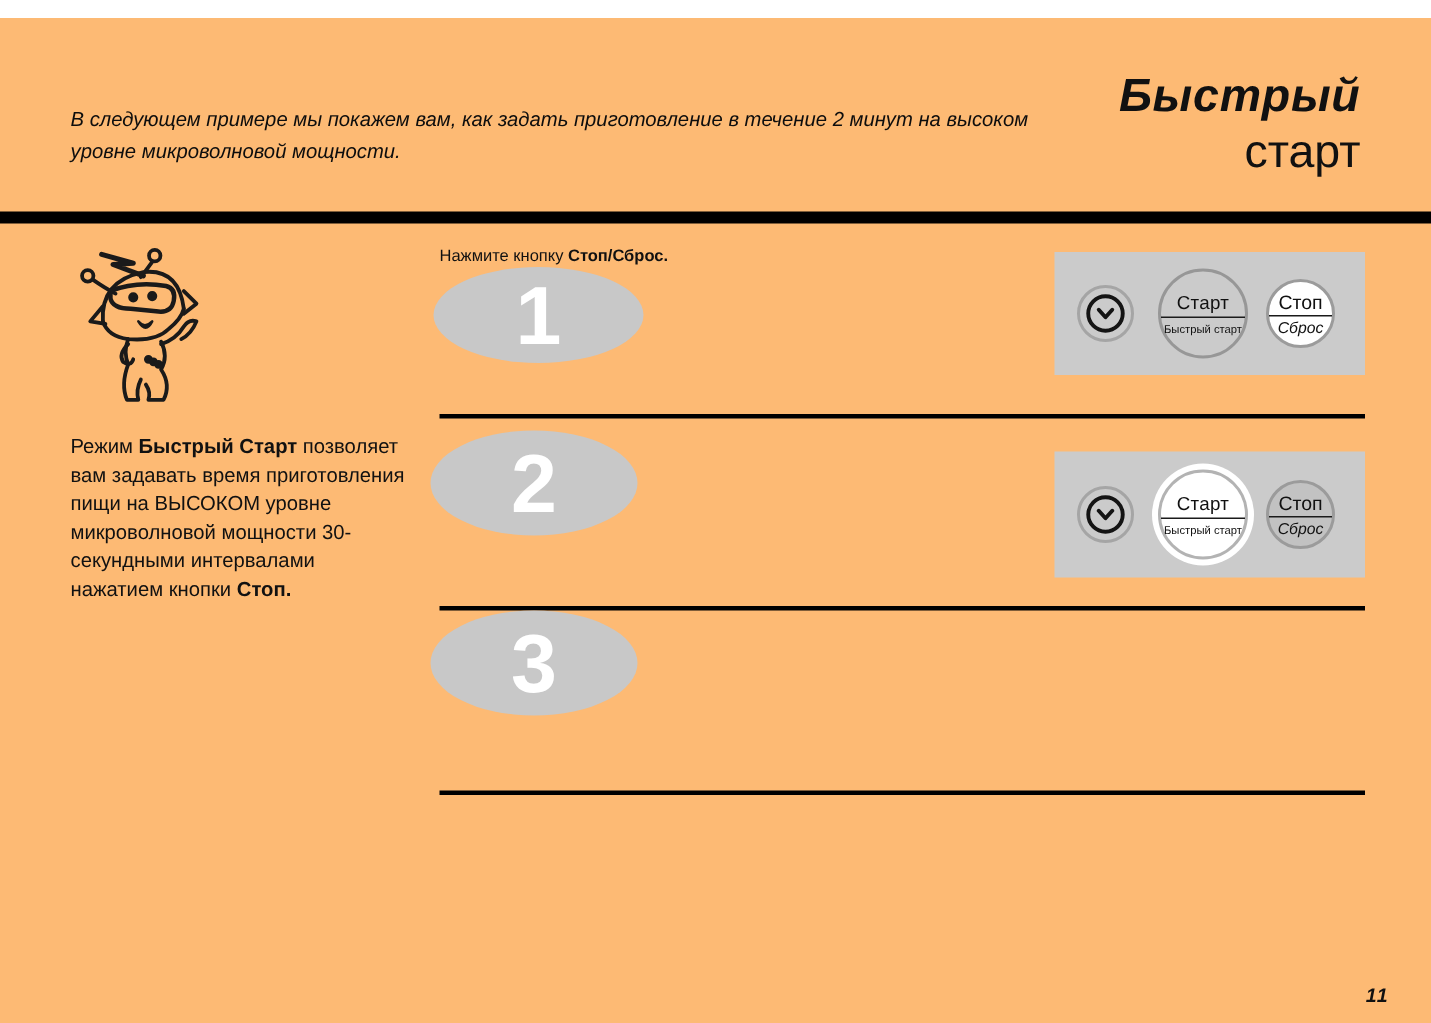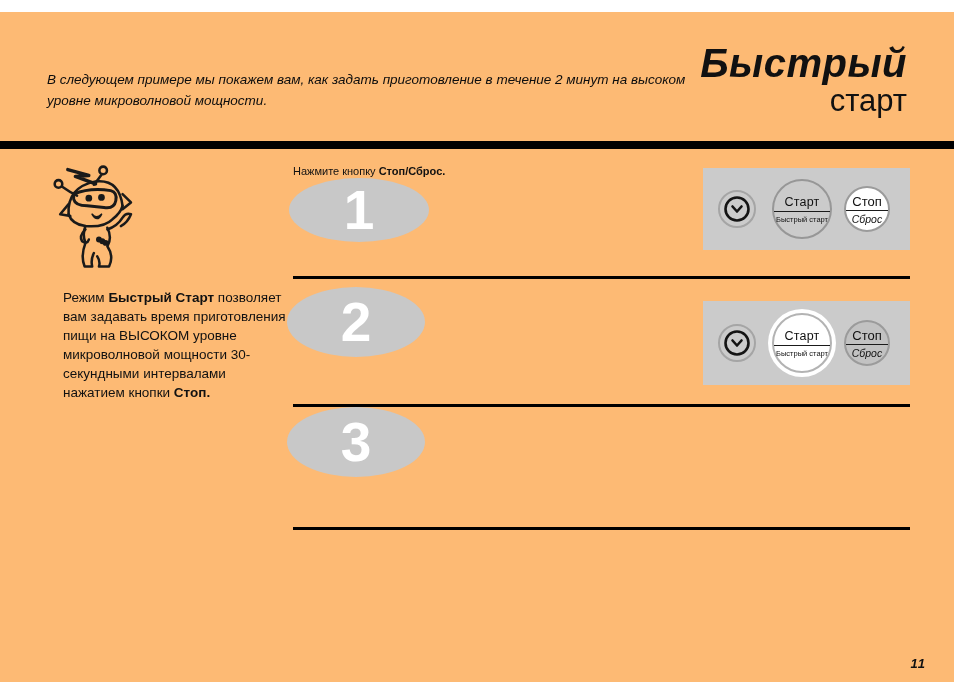--- a/index.html
+++ b/index.html
@@ -8,31 +8,31 @@
   .page { position:relative; width:954px; height:682px; margin:12px auto; background:#fdba74; overflow:hidden; }
 
   b { font-weight:700; }
 
   
   .intro { position:absolute; left:47px; top:57px; width:640px;
            font-style:italic; font-size:13.5px; line-height:21px; color:#0d0d0d; }
 
   
   .title { position:absolute; right:47px; top:33px; text-align:right; line-height:37px; }
-  .title .t1 { font-size:40px; font-weight:700; font-style:italic; letter-spacing:.5px;text-align:right; }
+  .title .t1 { font-size:31px; font-weight:700; font-style:italic; letter-spacing:.5px;text-align:right; }
   .title .t2 { font-size:31px; font-weight:400; }
 
   
   .black-bar { position:absolute; left:0; top:129px; width:954px; height:8px; background:#000; }
   .divider { position:absolute; left:293px; width:617px; height:3px; background:#000; }
   .d1 { top:264px; } .d2 { top:392px; } .d3 { top:515px; }
 
   
   .robot { position:absolute; left:45px; top:142px; width:118px; height:134px; }
-  .side-text { position:absolute; left:63px; top:276px; width:240px;
+  .side-text { position:absolute; left:47px; top:276px; width:240px;
                font-size:13.5px; line-height:19px; }
 
   
   .step-text { position:absolute; left:293px; width:412px;
                font-size:11px; line-height:19.5px; z-index:2; }
   .st1 { top:150px; } .st2 { top:280px; } .st3 { top:400px; }
 
   
   .badge { position:absolute; background:#c8c8c8; border-radius:50%;
            display:flex; align-items:center; justify-content:center; z-index:1; }

